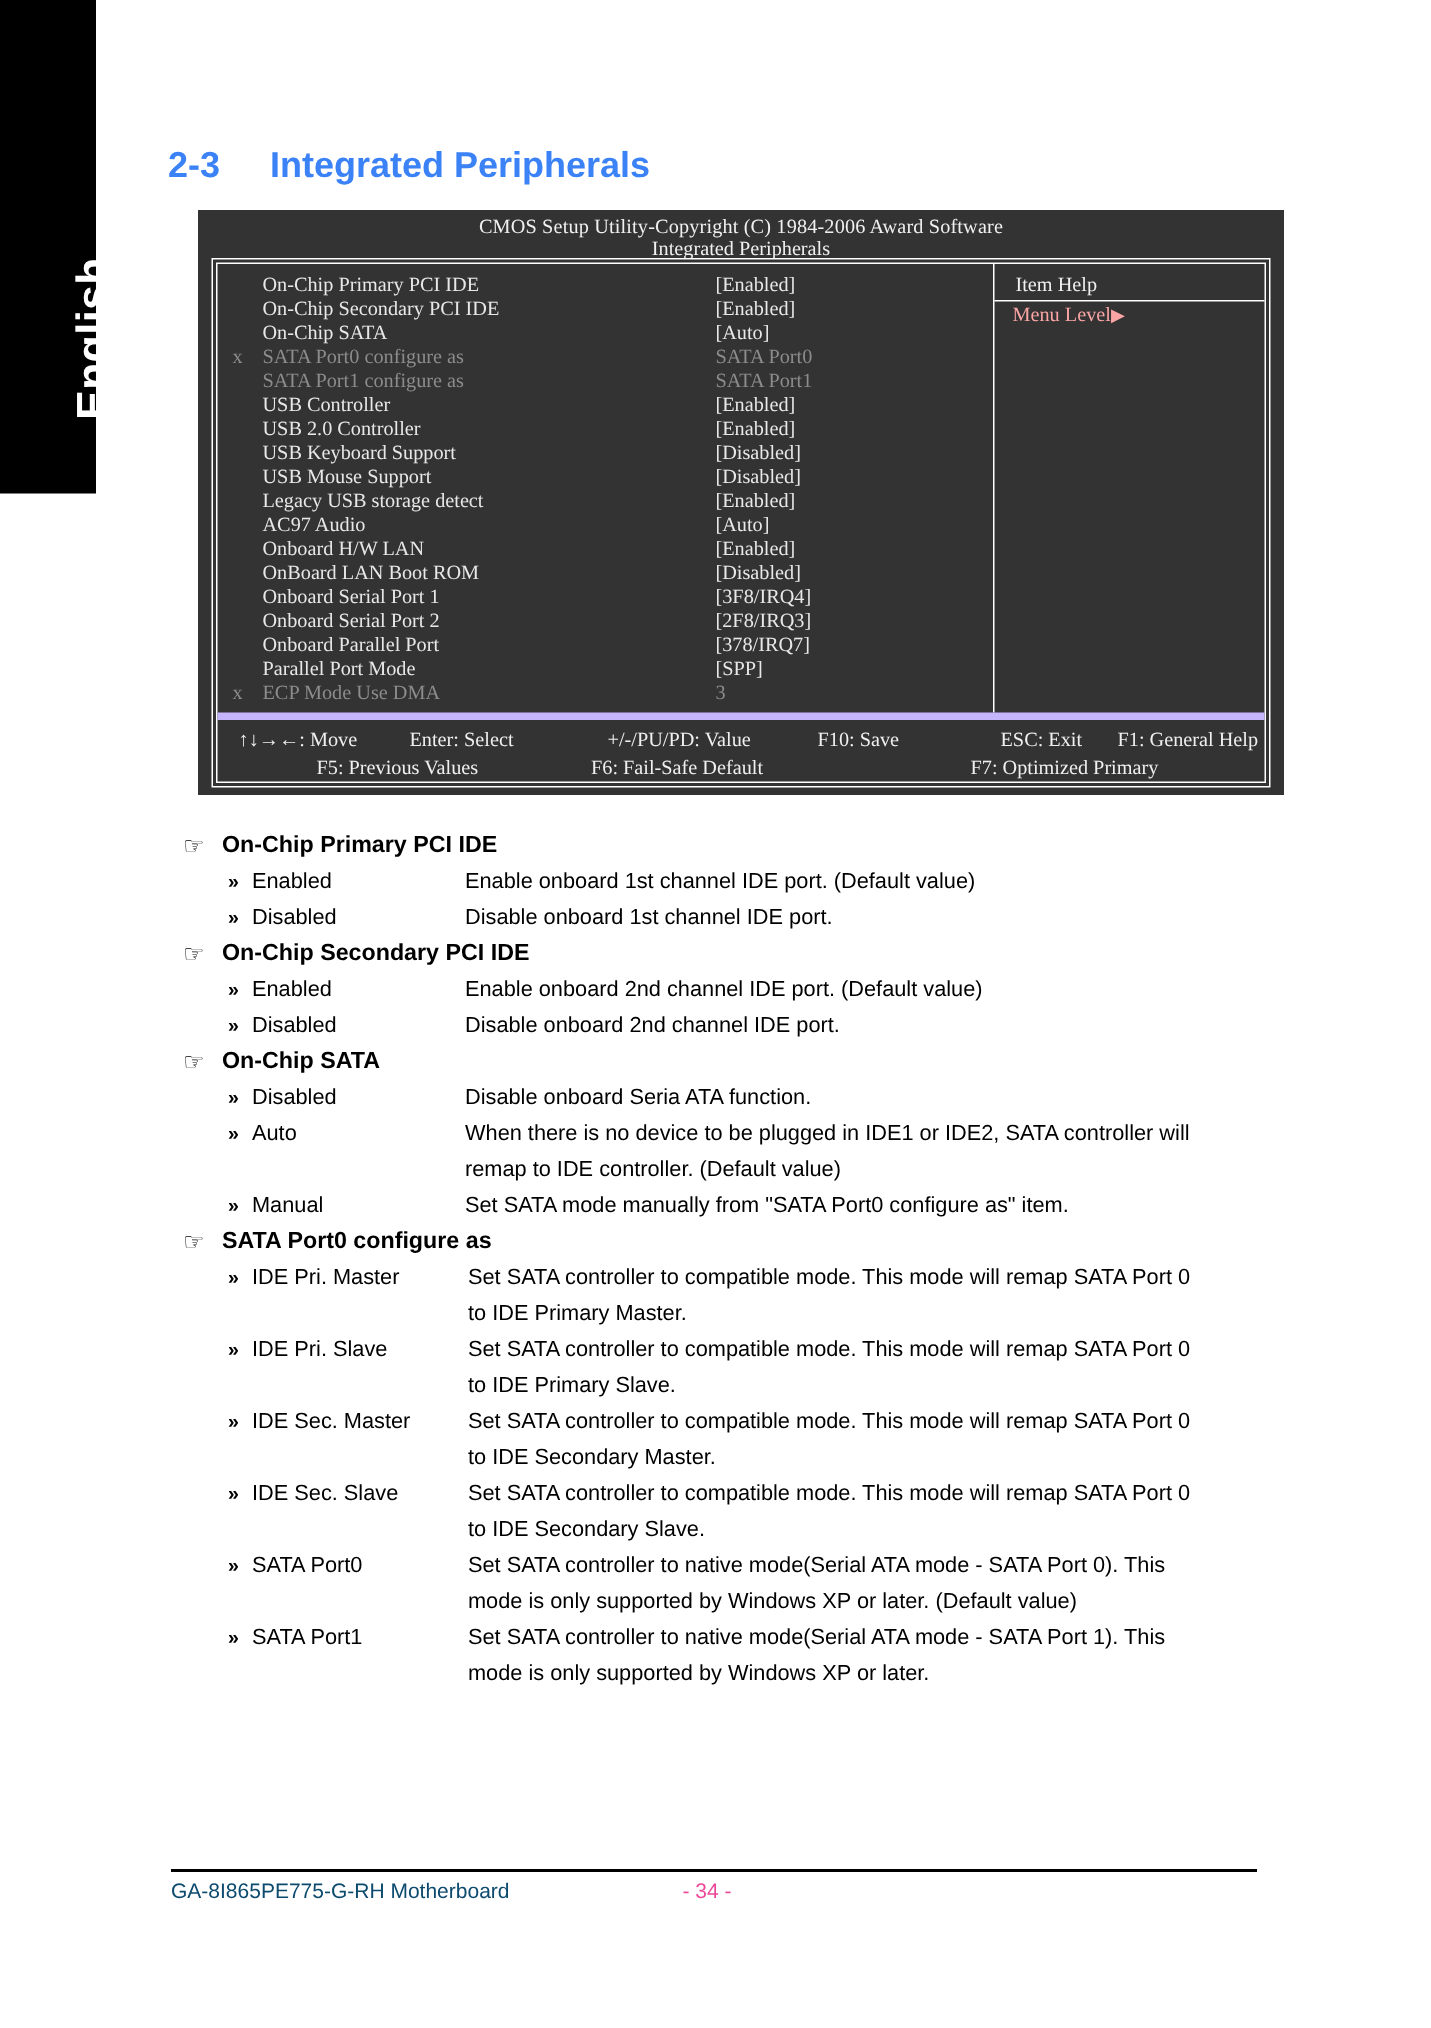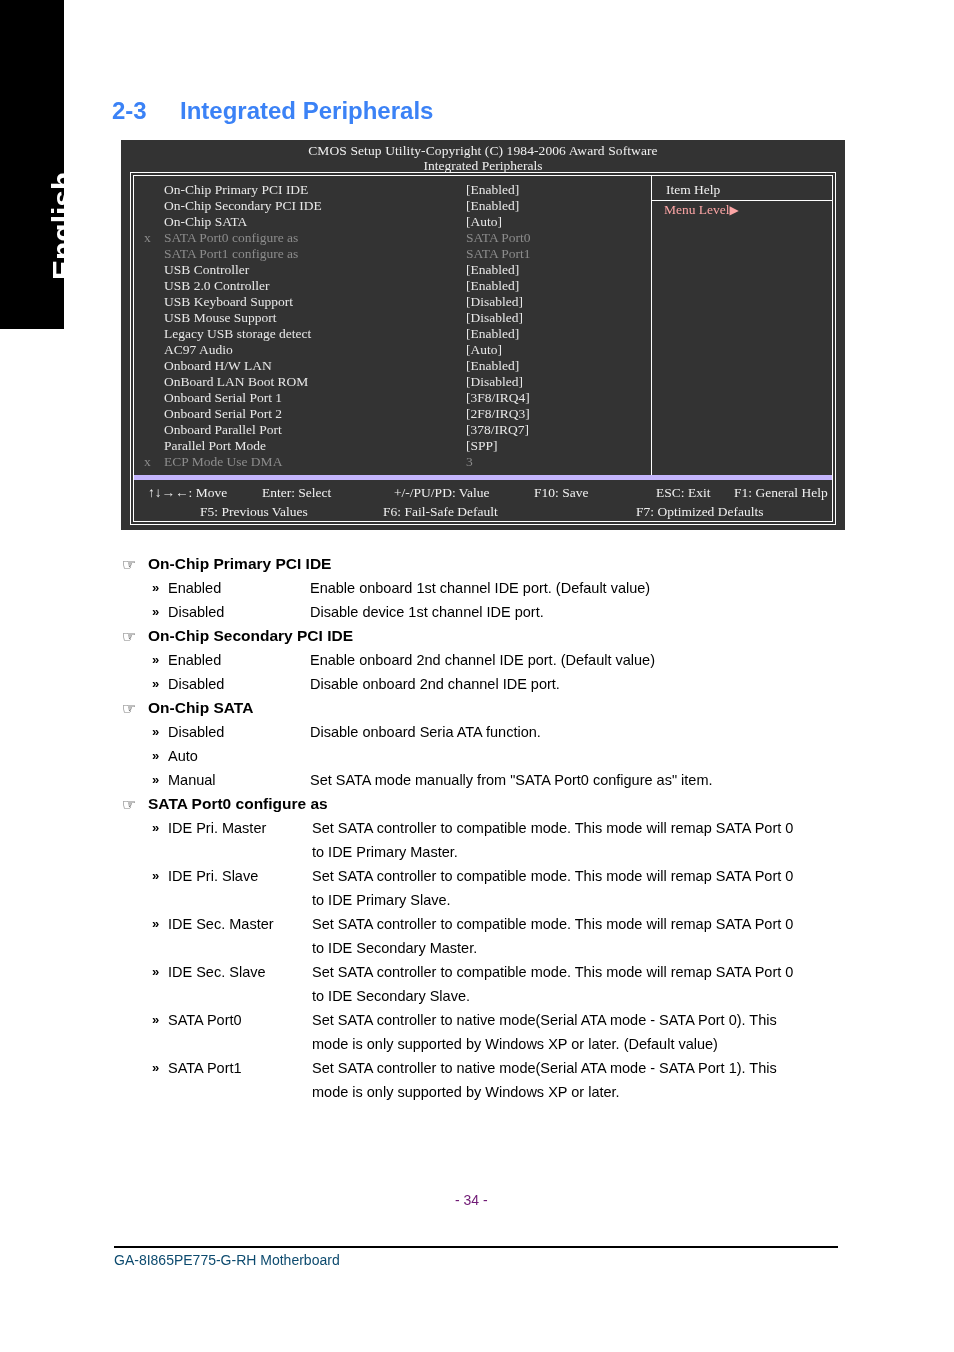--- a/index.html
+++ b/index.html
@@ -55,21 +55,21 @@
     font-weight: bold;
     color: #3b82f6;
     font-family: "Liberation Sans", sans-serif;
     white-space: nowrap;
   }
   .section-heading .num { display: inline-block; width: 68px; }
 
   
   .bios {
     position: absolute;
-    left: 121px;
+    left: 132px;
     top: 140px;
     width: 724px;
     height: 390px;
     background: #333333;
     font-family: "Liberation Serif", serif;
     color: #e8e8e8;
     box-sizing: border-box;
     padding: 0;
   }
   .bios-title {
@@ -244,23 +244,23 @@
     left: 114px;
     top: 1252px;
     font-size: 14px;
     color: #0c4a6e;
     font-family: "Liberation Sans", sans-serif;
     white-space: nowrap;
   }
   .footer-page {
     position: absolute;
     left: 455px;
-    top: 1192px;
+    top: 1252px;
     font-size: 14px;
-    color: #701a75;
+    color: #ec4899;
     font-family: "Liberation Sans", sans-serif;
     white-space: nowrap;
   }
 </style>
 </head>
 <body>
 
 <div class="lang-tab">
   <span class="lang-tab-label">English</span>
 </div>
@@ -385,21 +385,21 @@
           <span style="left:14px;">↑↓→←: Move</span>
           <span style="left:128px;">Enter: Select</span>
           <span style="left:260px;">+/-/PU/PD: Value</span>
           <span style="left:400px;">F10: Save</span>
           <span style="left:502px;margin-left:20px;">ESC: Exit</span>
           <span style="left:600px;">F1: General Help</span>
         </div>
         <div class="keys-row">
           <span style="left:66px;">F5: Previous Values</span>
           <span style="left:249px;">F6: Fail-Safe Default</span>
-          <span style="left:502px;">F7: Optimized Defaults</span>
+          <span style="left:502px;">F7: Optimized Primary</span>
         </div>
       </div>
     </div>
   </div>
 
   <div class="doc">
 
     <div class="doc-block">
       <div class="doc-head">
         <span class="hand">☞</span>
@@ -409,21 +409,21 @@
         <span class="arrow">»</span>
         <span class="opt">Enabled</span>
         <div class="desc">
           <span class="line">Enable onboard 1st channel IDE port. (Default value)</span>
         </div>
       </div>
       <div class="doc-item">
         <span class="arrow">»</span>
         <span class="opt">Disabled</span>
         <div class="desc">
-          <span class="line">Disable device 1st channel IDE port.</span>
+          <span class="line">Disable onboard 1st channel IDE port.</span>
         </div>
       </div>
     </div>
 
     <div class="doc-block">
       <div class="doc-head">
         <span class="hand">☞</span>
         <span>On-Chip Secondary PCI IDE</span>
       </div>
       <div class="doc-item">
@@ -450,20 +450,24 @@
       <div class="doc-item">
         <span class="arrow">»</span>
         <span class="opt">Disabled</span>
         <div class="desc">
           <span class="line">Disable onboard Seria ATA function.</span>
         </div>
       </div>
       <div class="doc-item">
         <span class="arrow">»</span>
         <span class="opt">Auto</span>
+        <div class="desc">
+          <span class="line">When there is no device to be plugged in IDE1 or IDE2, SATA controller will</span>
+          <span class="line">remap to IDE controller. (Default value)</span>
+        </div>
       </div>
       <div class="doc-item">
         <span class="arrow">»</span>
         <span class="opt">Manual</span>
         <div class="desc">
           <span class="line">Set SATA mode manually from "SATA Port0 configure as" item.</span>
         </div>
       </div>
     </div>
 

